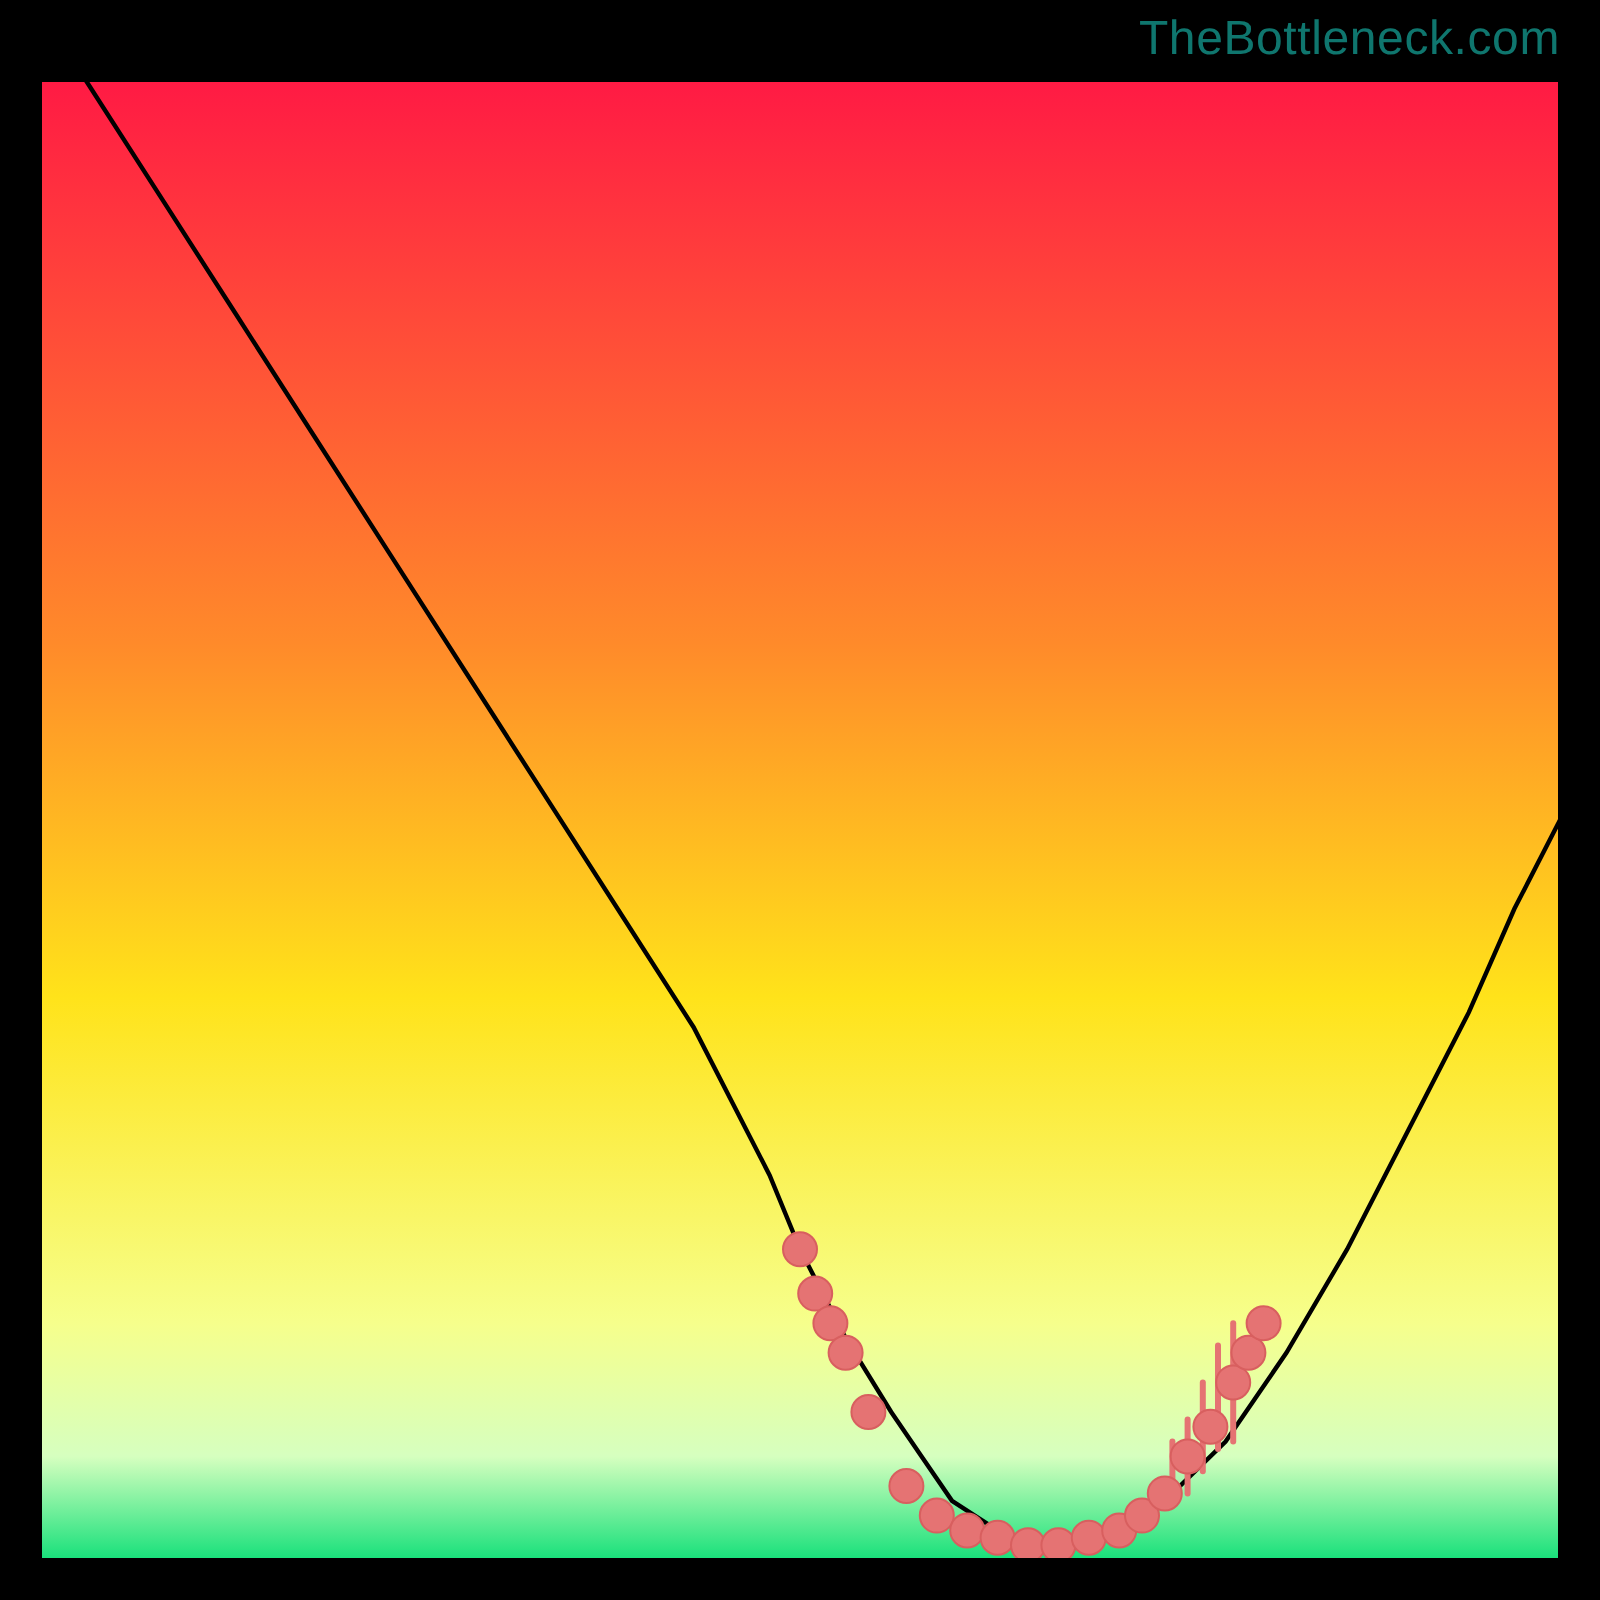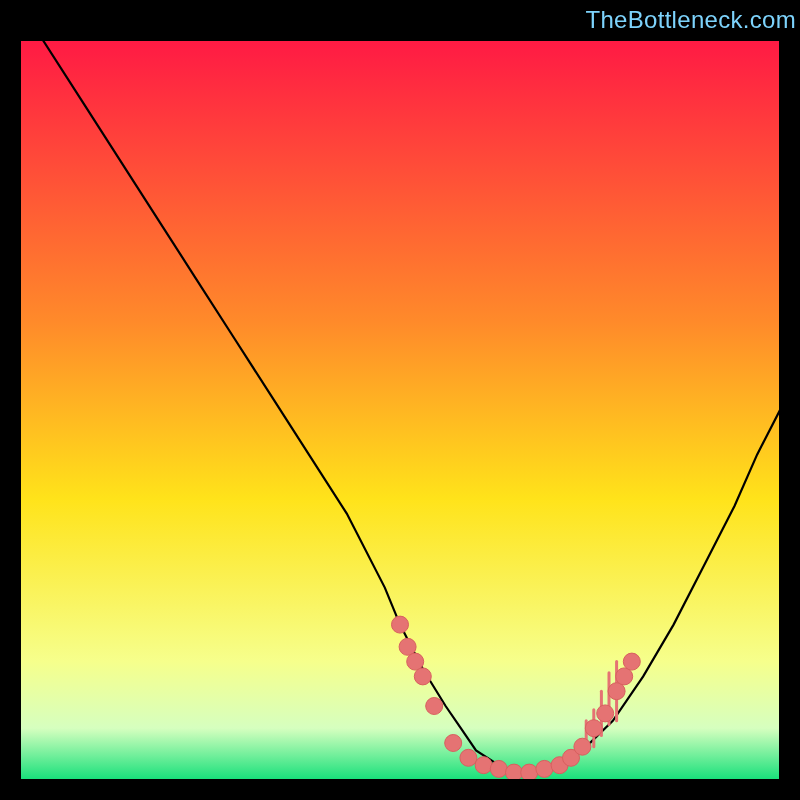--- a/index.html
+++ b/index.html
@@ -22,22 +22,22 @@
   .plot-area {
     position: absolute;
     left: 0;
     top: 0;
     width: 760px;
     height: 740px;
   }
   .watermark {
     position: absolute;
     top: 6px;
-    right: 4px;
-    color: #7dd3fc;
+    right: 20px;
+    color: #0f766e;
     font-size: 24px;
     font-weight: 500;
     letter-spacing: 0.3px;
   }
   svg {
     display: block;
   }
 </style>
 </head>
 <body>

